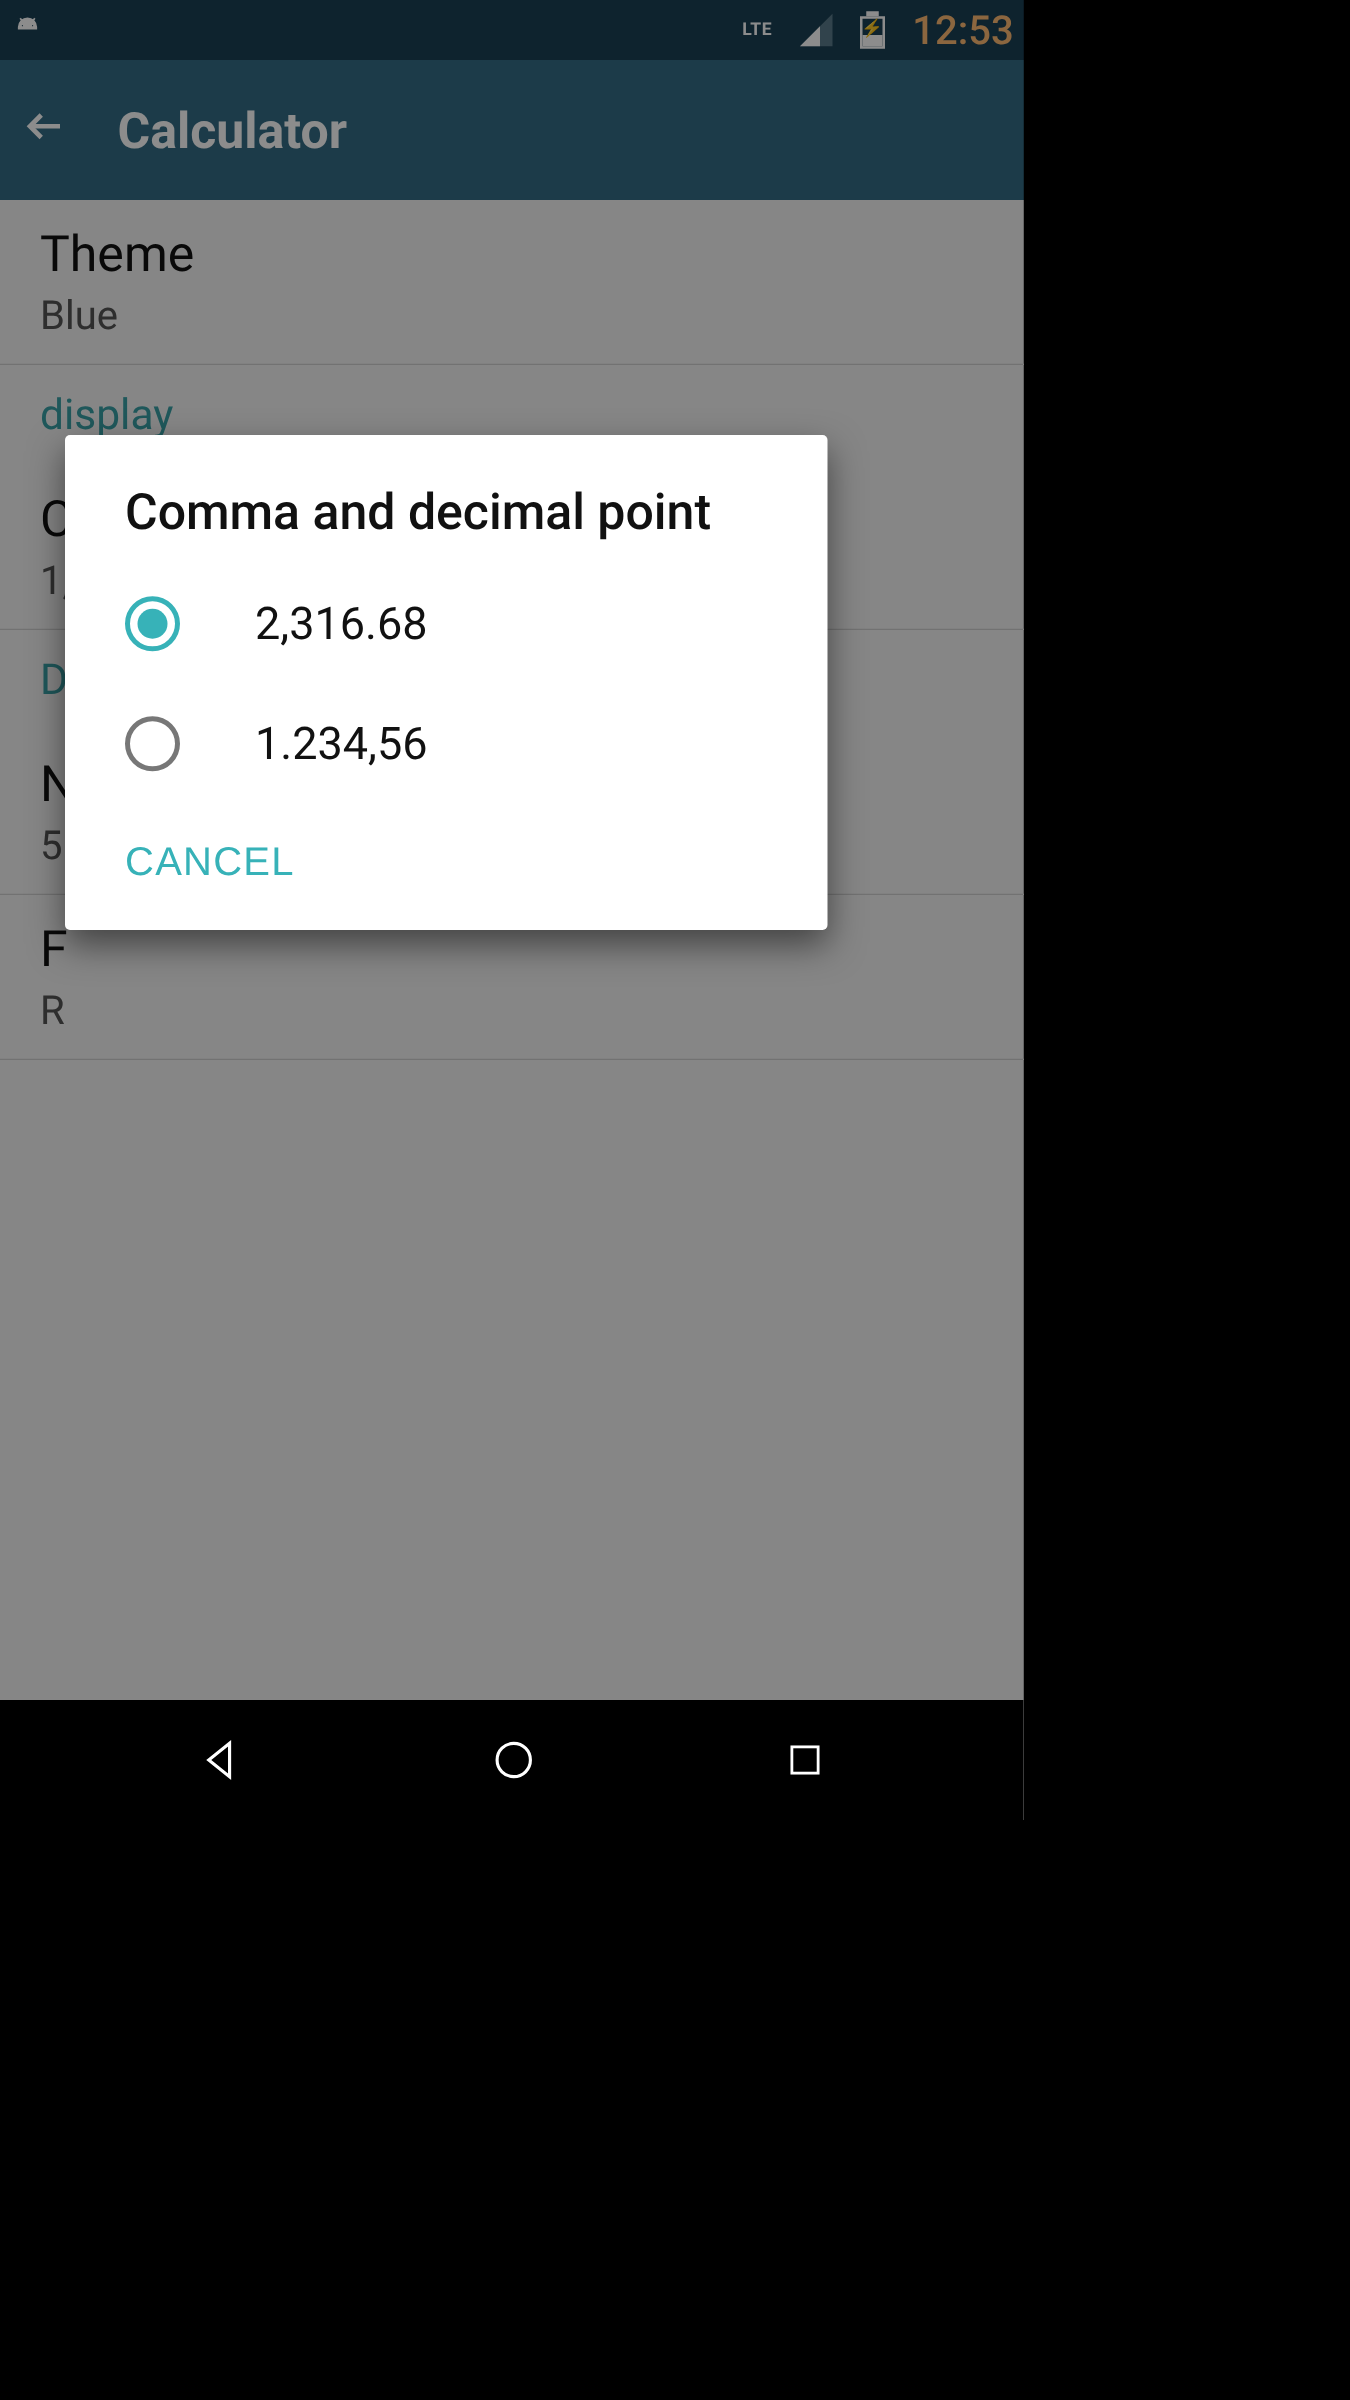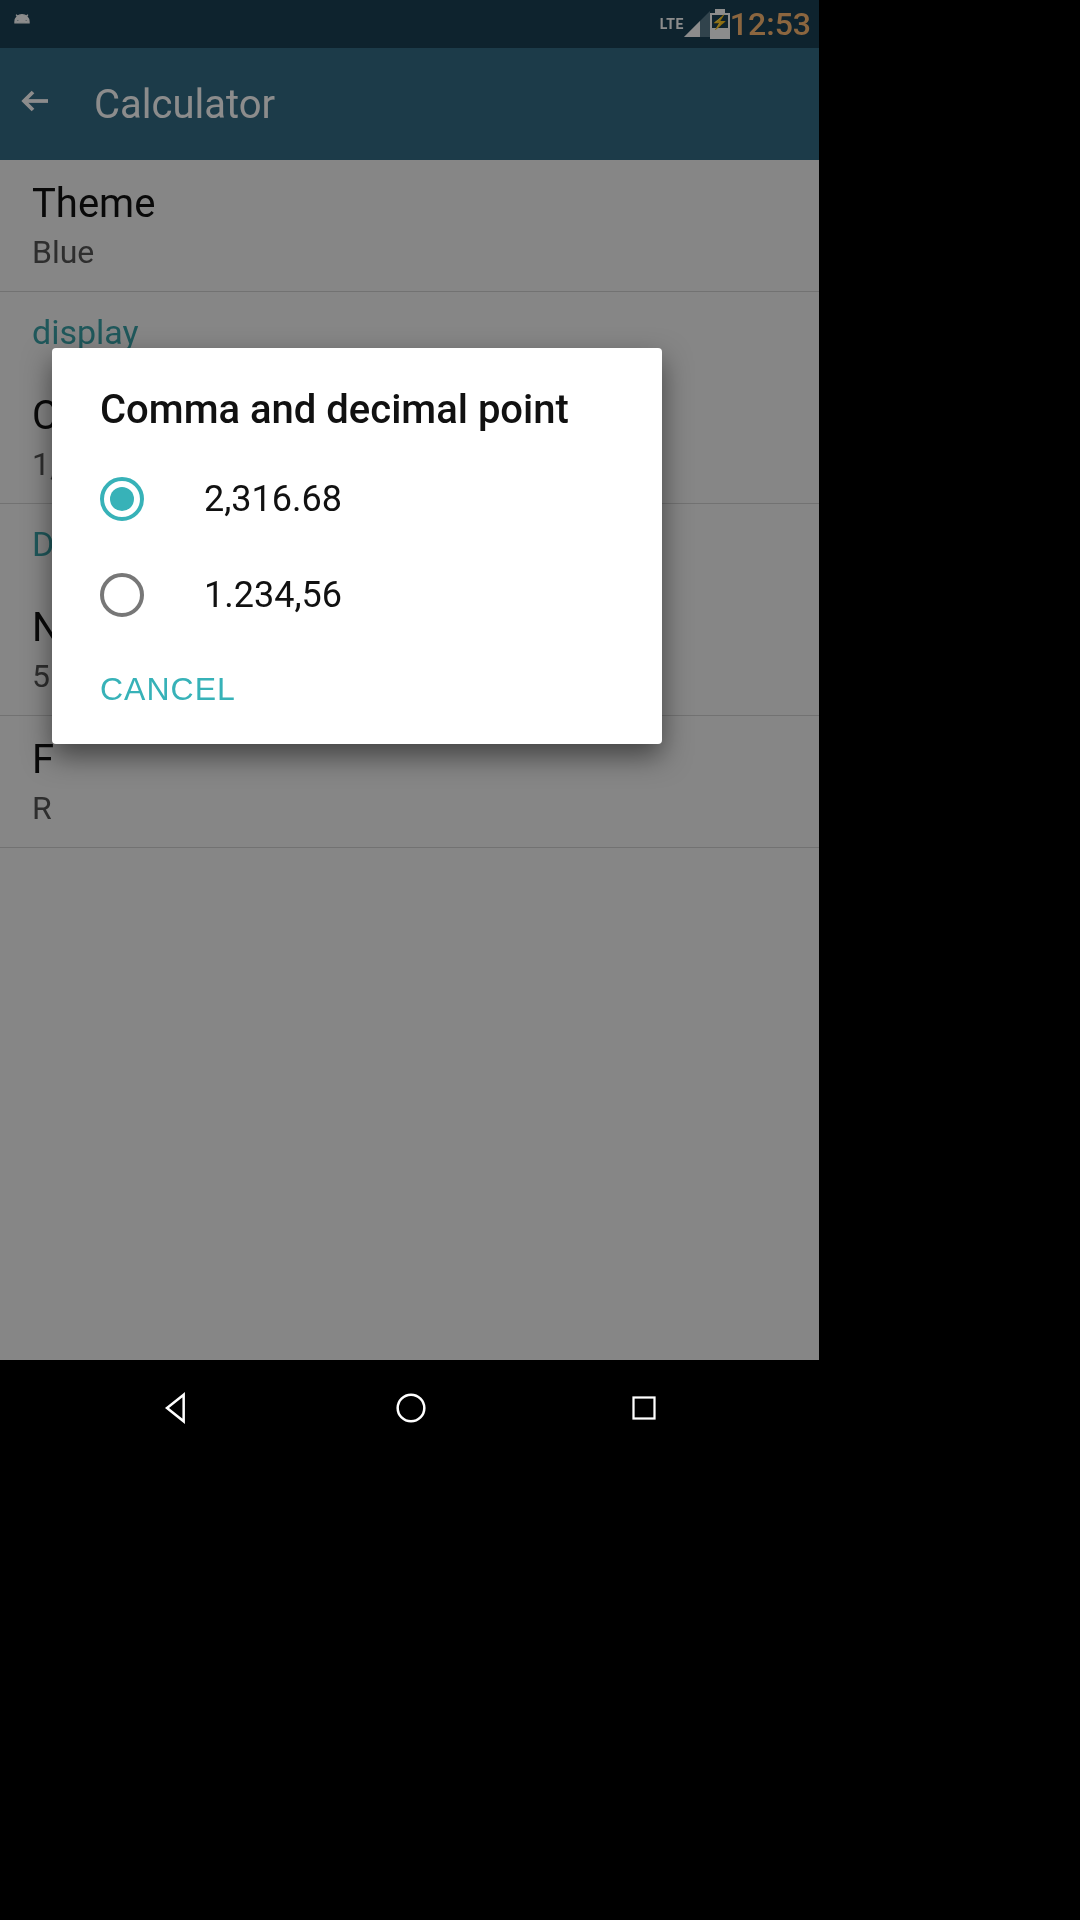--- a/index.html
+++ b/index.html
@@ -7,21 +7,21 @@
   .screen { width: 819px; height: 1456px; position: relative; }
 
   
   .statusbar {
     position: absolute; top: 0; left: 0; right: 0; height: 48px;
     background: #1b4155; display: flex; align-items: center;
     justify-content: space-between; padding: 0 8px;
     color: #fff;
   }
   .sb-left { display: flex; align-items: center; }
-  .sb-right { display: flex; align-items: center; gap: 0; }
+  .sb-right { display: flex; align-items: center; gap: 22px; }
   .sb-time { font-size: 32px; font-weight: 500; color: #fdba74; }
   .android-head {
     width: 28px; height: 28px; position: relative;
   }
   .android-head svg { display: block; }
   .lte { font-size: 14px; font-weight: 700; color: #fff; letter-spacing: 0.5px; }
   .sig-tri { width: 0; height: 0; border-style: solid; display: inline-block; }
   .sig-full { border-width: 0 0 26px 26px; border-color: transparent transparent #5a7a8a transparent; position: relative; }
   .sig-partial { position: absolute; left: 0; bottom: 0; border-width: 0 0 16px 16px; border-color: transparent transparent #fff transparent; }
   .sig-wrap { position: relative; width: 26px; height: 26px; }
@@ -30,21 +30,21 @@
   .batt-tip { position: absolute; top: 0; left: 5px; right: 5px; height: 4px; background: #fff; }
   .batt-bolt { position: absolute; left: 50%; top: 50%; transform: translate(-50%,-60%); color: #1b4155; font-size: 14px; }
 
   
   .appbar {
     position: absolute; top: 48px; left: 0; right: 0; height: 112px;
     background: #346c85; display: flex; align-items: center;
     padding: 0 18px;
   }
   .back-arrow { color: #fff; font-size: 40px; margin-right: 40px; line-height: 1; }
-  .appbar-title { color: #fff; font-size: 40px; font-weight: 400; text-align: center; }
+  .appbar-title { color: #fff; font-size: 40px; font-weight: 700; text-align: center; }
 
   
   .bg-content {
     position: absolute; top: 160px; left: 0; right: 0; bottom: 0;
     background: #f4f4f4;
   }
   .bg-block { padding: 20px 32px; border-bottom: 1px solid #d0d0d0; }
   .bg-block.nb { border-bottom: none; }
   .bg-section-label { color: #3aa0a6; font-size: 34px; font-weight: 400; }
   .bg-row-title { color: #111; font-size: 40px; }

